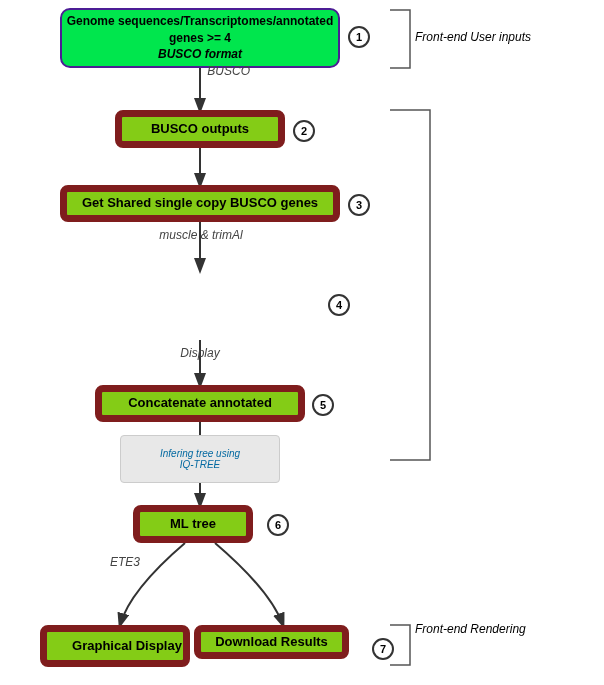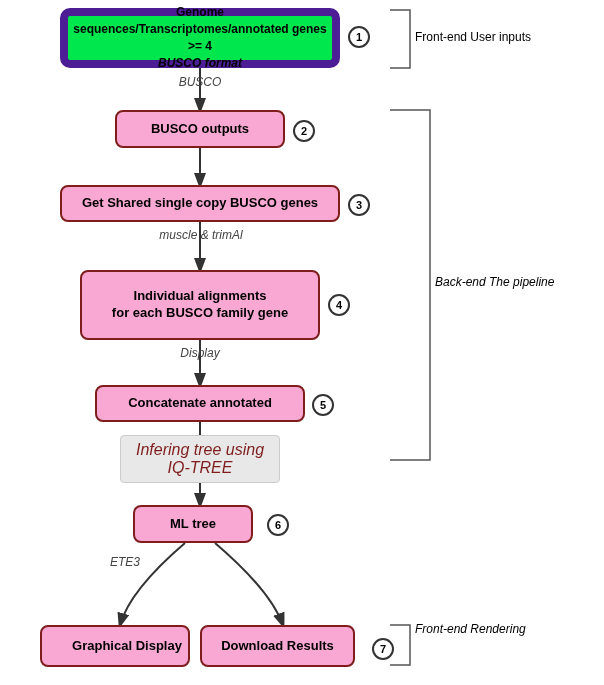--- a/index.html
+++ b/index.html
@@ -14,36 +14,36 @@
     }
     .diagram {
       position: relative;
       width: 604px;
       height: 685px;
     }
 
     
     .node {
       position: absolute;
-      background: #f9a8d4;
-      border: 2px solid #7f1d1d;
+      background: #84cc16;
+      border: 7px solid #7f1d1d;
       border-radius: 8px;
       display: flex;
       align-items: center;
       justify-content: center;
       text-align: center;
       color: #000;
       font-weight: bold;
       font-size: 13px;
       line-height: 1.3;
     }
     .node-hexagon {
       position: absolute;
       background: #00e64d;
-      border: 8px solid #4c1d95;
+      border: 2px solid #4c1d95;
       border-radius: 10px;
       display: flex;
       align-items: center;
       justify-content: center;
       text-align: center;
       color: #000;
       font-weight: bold;
       font-size: 12px;
       line-height: 1.4;
     }
@@ -116,21 +116,21 @@
   <div class="node-hexagon" style="left:60px; top:8px; width:280px; height:60px;">
     <span style="font-size:12px; font-weight:bold; text-align:center;">
       Genome sequences/Transcriptomes/annotated genes &gt;= 4<br><em>BUSCO format</em>
     </span>
   </div>
 
   <div class="step-circle" style="left:348px; top:26px;">
     <span>1</span>
   </div>
 
-  <div class="italic-label" style="left:150px; top:75px; width:100px;">
+  <div class="italic-label" style="left:150px; top:64px; width:100px;text-align:right;">
     <span>BUSCO</span>
   </div>
 
   <div class="node" style="left:115px; top:110px; width:170px; height:38px;">
     <span>BUSCO outputs</span>
   </div>
   <div class="step-circle" style="left:293px; top:120px;">
     <span>2</span>
   </div>
 
@@ -138,70 +138,64 @@
     <span>Get Shared single copy BUSCO genes</span>
   </div>
   <div class="step-circle" style="left:348px; top:194px;">
     <span>3</span>
   </div>
 
   <div class="italic-label" style="left:116px; top:228px; width:170px;">
     <span>muscle &amp; trimAl</span>
   </div>
 
-  <div class="node" style="left:80px; top:270px; width:240px; height:70px;">
-    <span style="text-align:center;">Individual alignments<br>for each BUSCO family gene</span>
-  </div>
   <div class="step-circle" style="left:328px; top:294px;">
     <span>4</span>
   </div>
 
   <div class="italic-label" style="left:150px; top:346px; width:100px;">
     <span>Display</span>
   </div>
 
   <div class="node" style="left:95px; top:385px; width:210px; height:37px;">
     <span>Concatenate annotated</span>
   </div>
   <div class="step-circle" style="left:312px; top:394px;">
     <span>5</span>
   </div>
 
   <div style="position:absolute; left:120px; top:435px; width:160px; height:48px; background:#e8e8e8; border:1px solid #ccc; border-radius:4px; display:flex; align-items:center; justify-content:center; text-align:center;">
-    <span style="font-style:italic; font-size:16px; color:#7f1d1d;">Infering tree using<br><em>IQ-TREE</em></span>
+    <span style="font-style:italic; font-size:10px; color:#0369a1;">Infering tree using<br><em>IQ-TREE</em></span>
   </div>
 
   <div class="node" style="left:133px; top:505px; width:120px; height:38px;">
     <span>ML tree</span>
   </div>
   <div class="step-circle" style="left:267px; top:514px;">
     <span>6</span>
   </div>
 
   <div class="italic-label" style="left:85px; top:555px; width:80px;">
     <span>ETE3</span>
   </div>
 
   <div class="node" style="left:40px; top:625px; width:150px; height:42px; cursor:pointer;padding-left:24px;">
     <span>Graphical Display</span>
   </div>
 
-  <div class="node" style="left:200px; top:625px; width:155px; height:42px; cursor:pointer;">
+  <div class="node" style="left:194px; top:625px; width:155px; height:34px; cursor:pointer;">
     <span>Download Results</span>
   </div>
 
   <div class="step-circle" style="left:372px; top:638px;">
     <span>7</span>
   </div>
 
-  <div style="position:absolute; left:415px; top:30px; font-size:12px; white-space:nowrap;">
+  <div style="position:absolute; left:415px; top:30px; font-style:italic; font-size:12px; white-space:nowrap;">
     <span>Front-end User inputs</span>
   </div>
 
-  <div style="position:absolute; left:435px; top:275px; font-style:italic; font-size:12px; white-space:nowrap;">
-    <span>Back-end The pipeline</span>
-  </div>
 
   <div style="position:absolute; left:415px; top:622px; font-style:italic; font-size:12px; white-space:nowrap;text-align:right;">
     <span>Front-end Rendering</span>
   </div>
 
 </div>
 
 </body></html>

